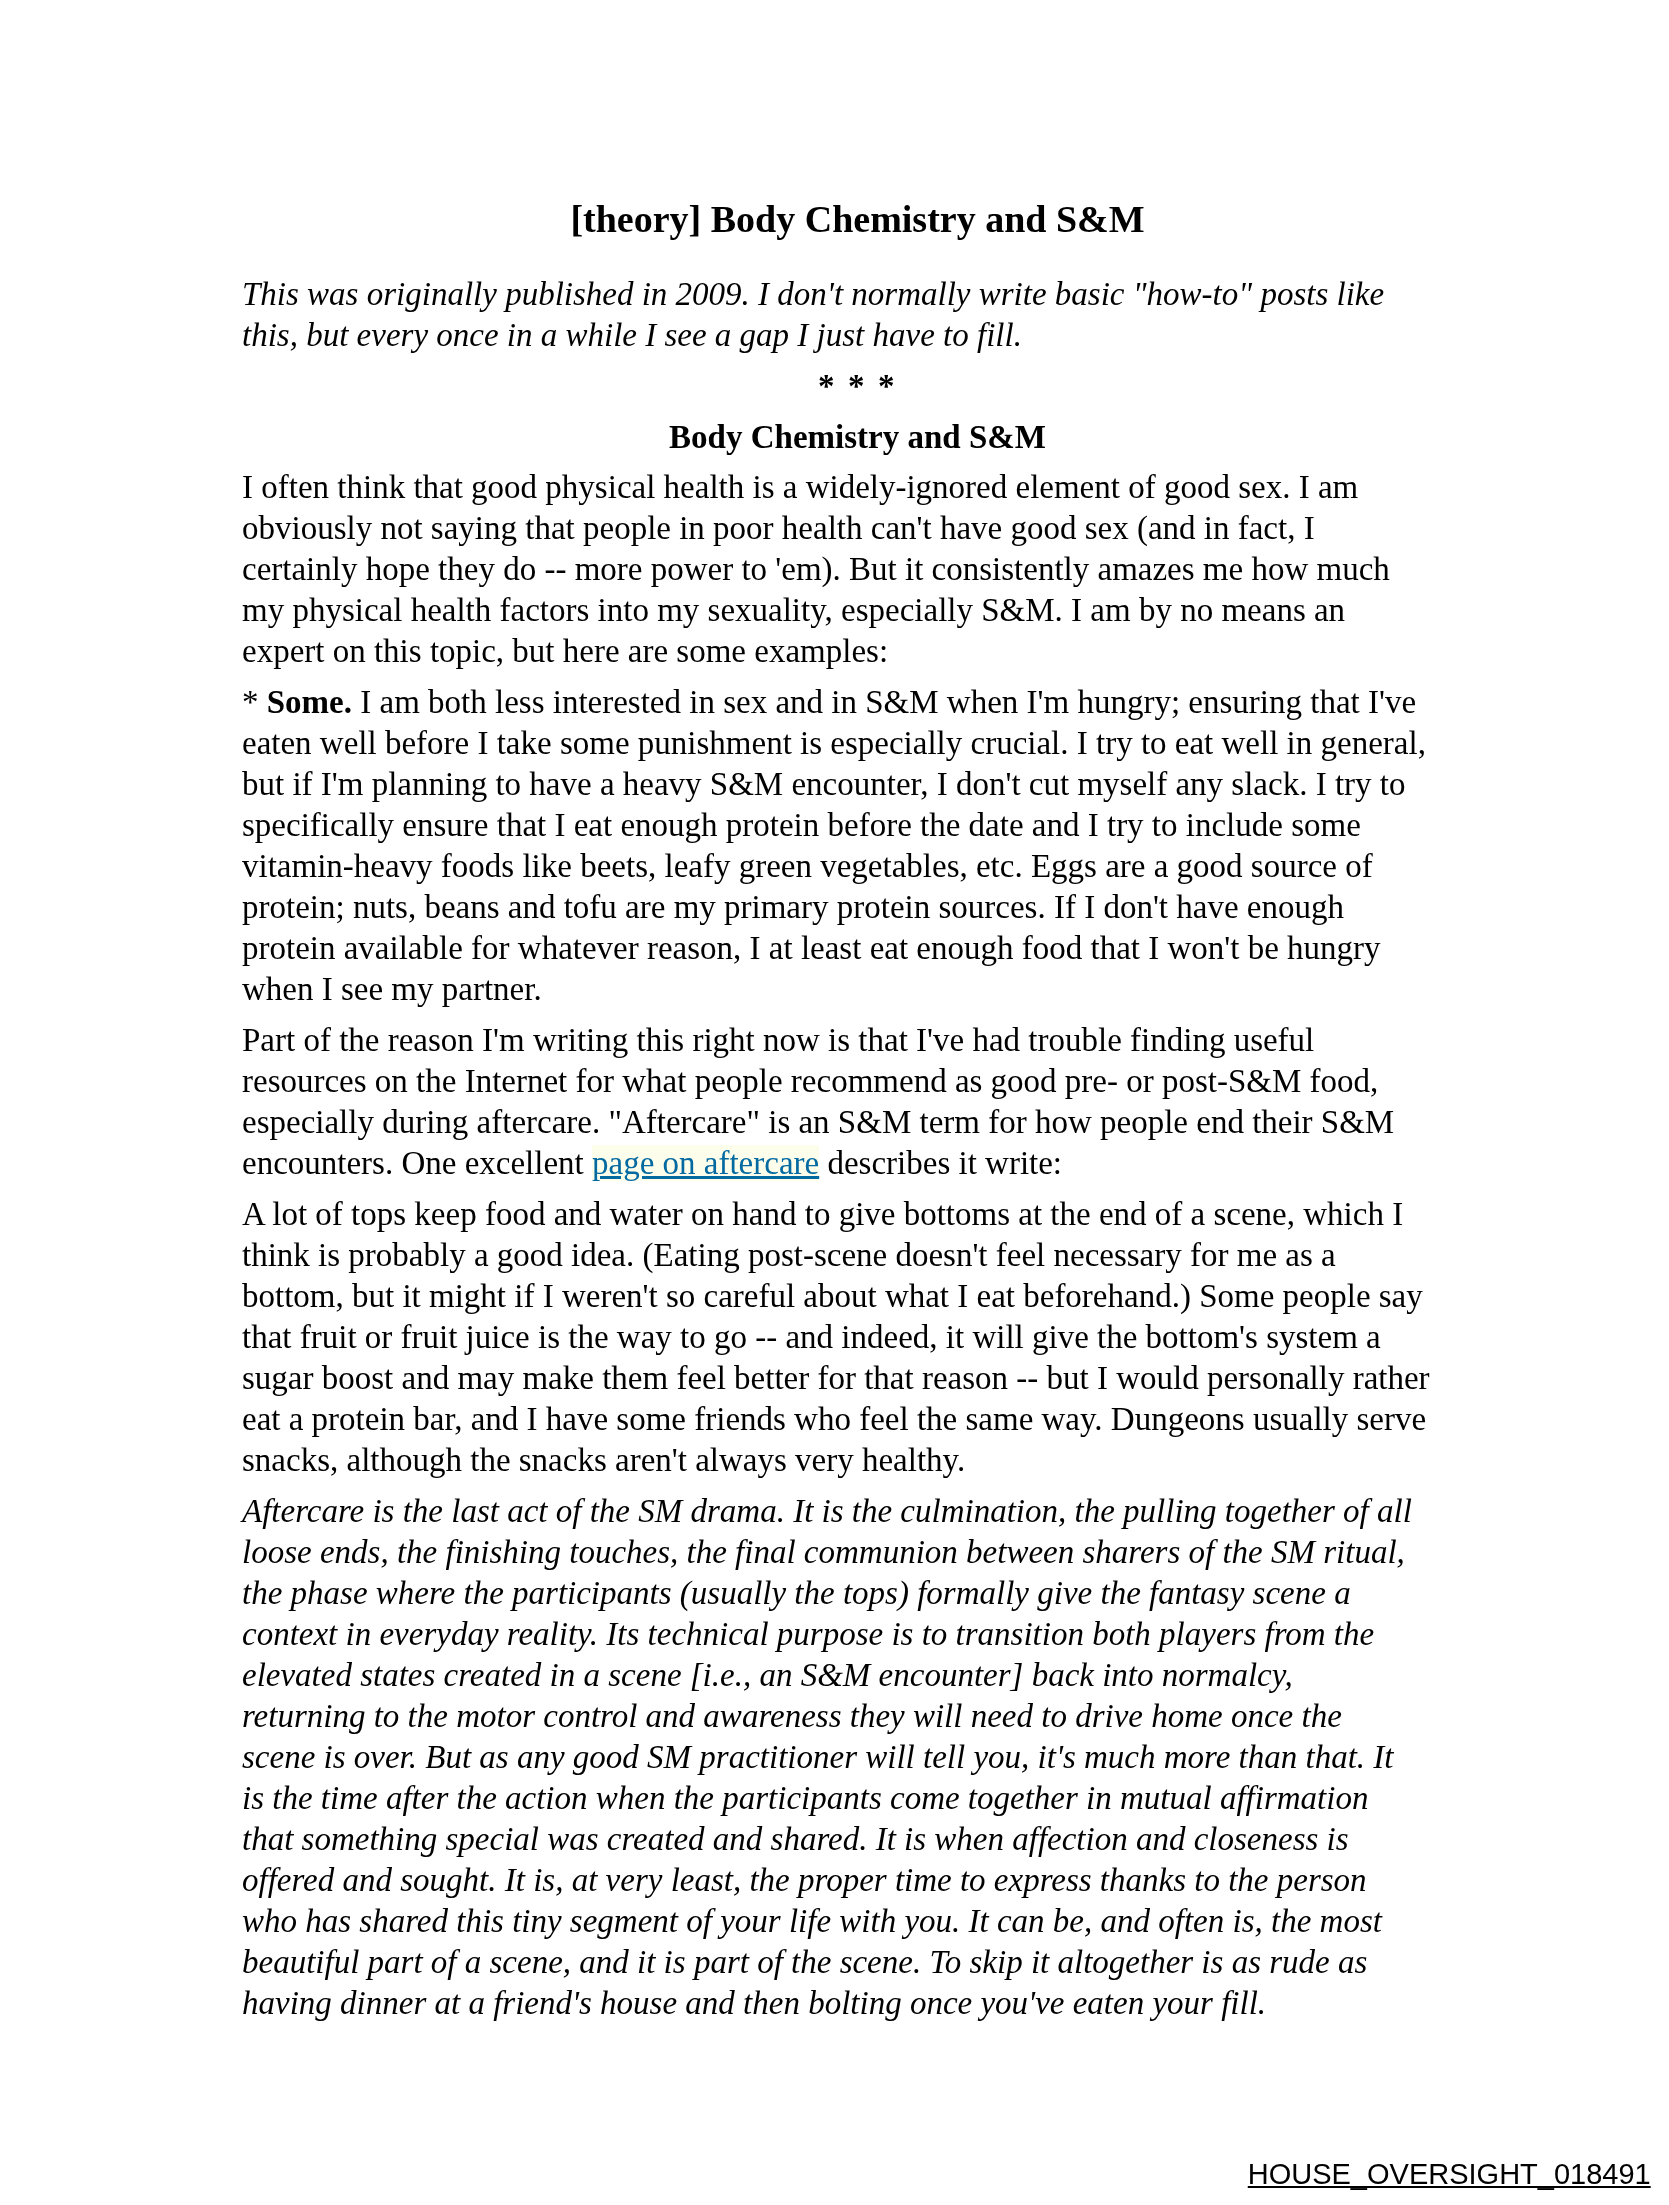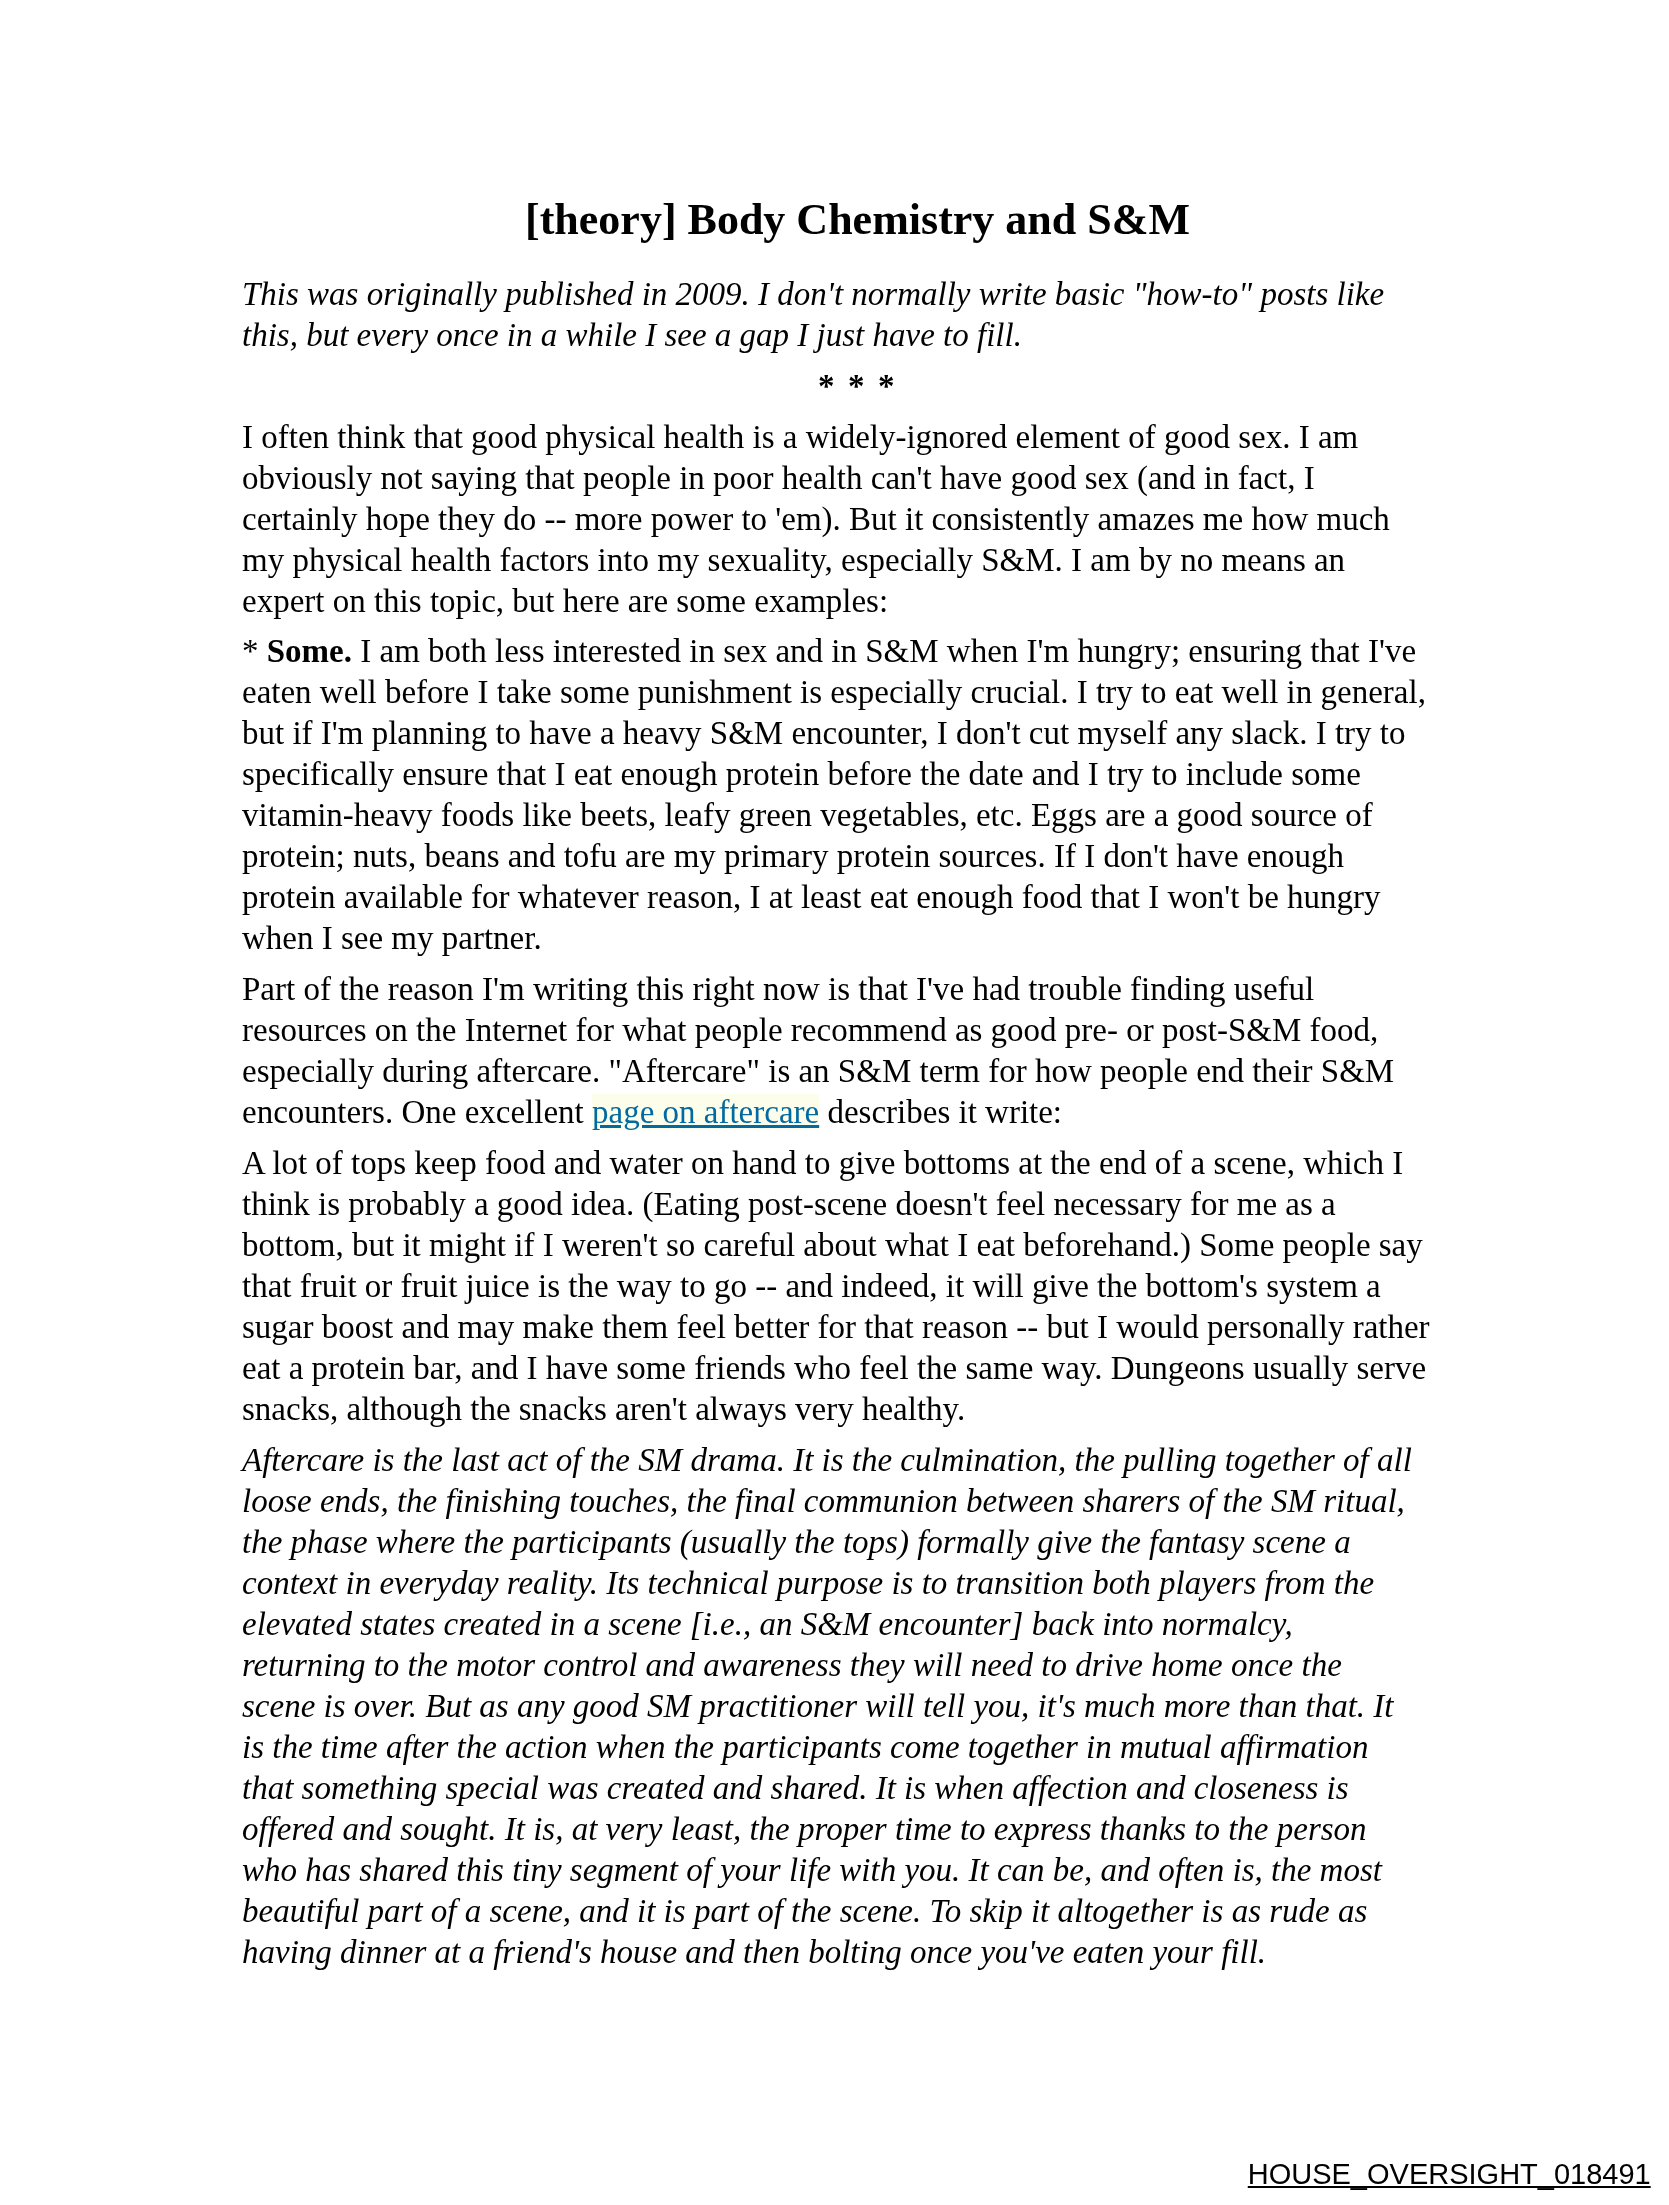--- a/index.html
+++ b/index.html
@@ -12,21 +12,21 @@
     font-family: "Liberation Serif", "DejaVu Serif", serif;
     overflow: hidden;
   }
   .content {
     position: absolute;
     left: 242px;
     top: 196px;
     width: 1231px;
   }
   .doc-title {
-    font-size: 44px;
+    font-size: 38px;
     line-height: 47px;
     font-weight: bold;
     text-align: center;
     margin: 0 0 31px 0;
     white-space: pre-line;
   }
   .para {
     font-size: 33px;
     line-height: 41px;
     margin: 0 0 9.8px 0;
@@ -72,20 +72,21 @@
 <div class="page">
   <div class="content">
 
     <h1 class="doc-title">[theory] Body Chemistry and S&amp;M</h1>
 
     <p class="para italic">This was originally published in 2009. I don't normally write basic "how-to" posts like
 this, but every once in a while I see a gap I just have to fill.</p>
 
     <div class="separator">* * *</div>
 
+    <h2 class="section-heading">Body Chemistry and S&amp;M</h2>
 
     <p class="para">I often think that good physical health is a widely-ignored element of good sex. I am
 obviously not saying that people in poor health can't have good sex (and in fact, I
 certainly hope they do -- more power to 'em). But it consistently amazes me how much
 my physical health factors into my sexuality, especially S&amp;M. I am by no means an
 expert on this topic, but here are some examples:</p>
 
     <p class="para"><span>* </span><span class="b">Some.</span><span> I am both less interested in sex and in S&amp;M when I'm hungry; ensuring that I've
 eaten well before I take some punishment is especially crucial. I try to eat well in general,
 but if I'm planning to have a heavy S&amp;M encounter, I don't cut myself any slack. I try to

